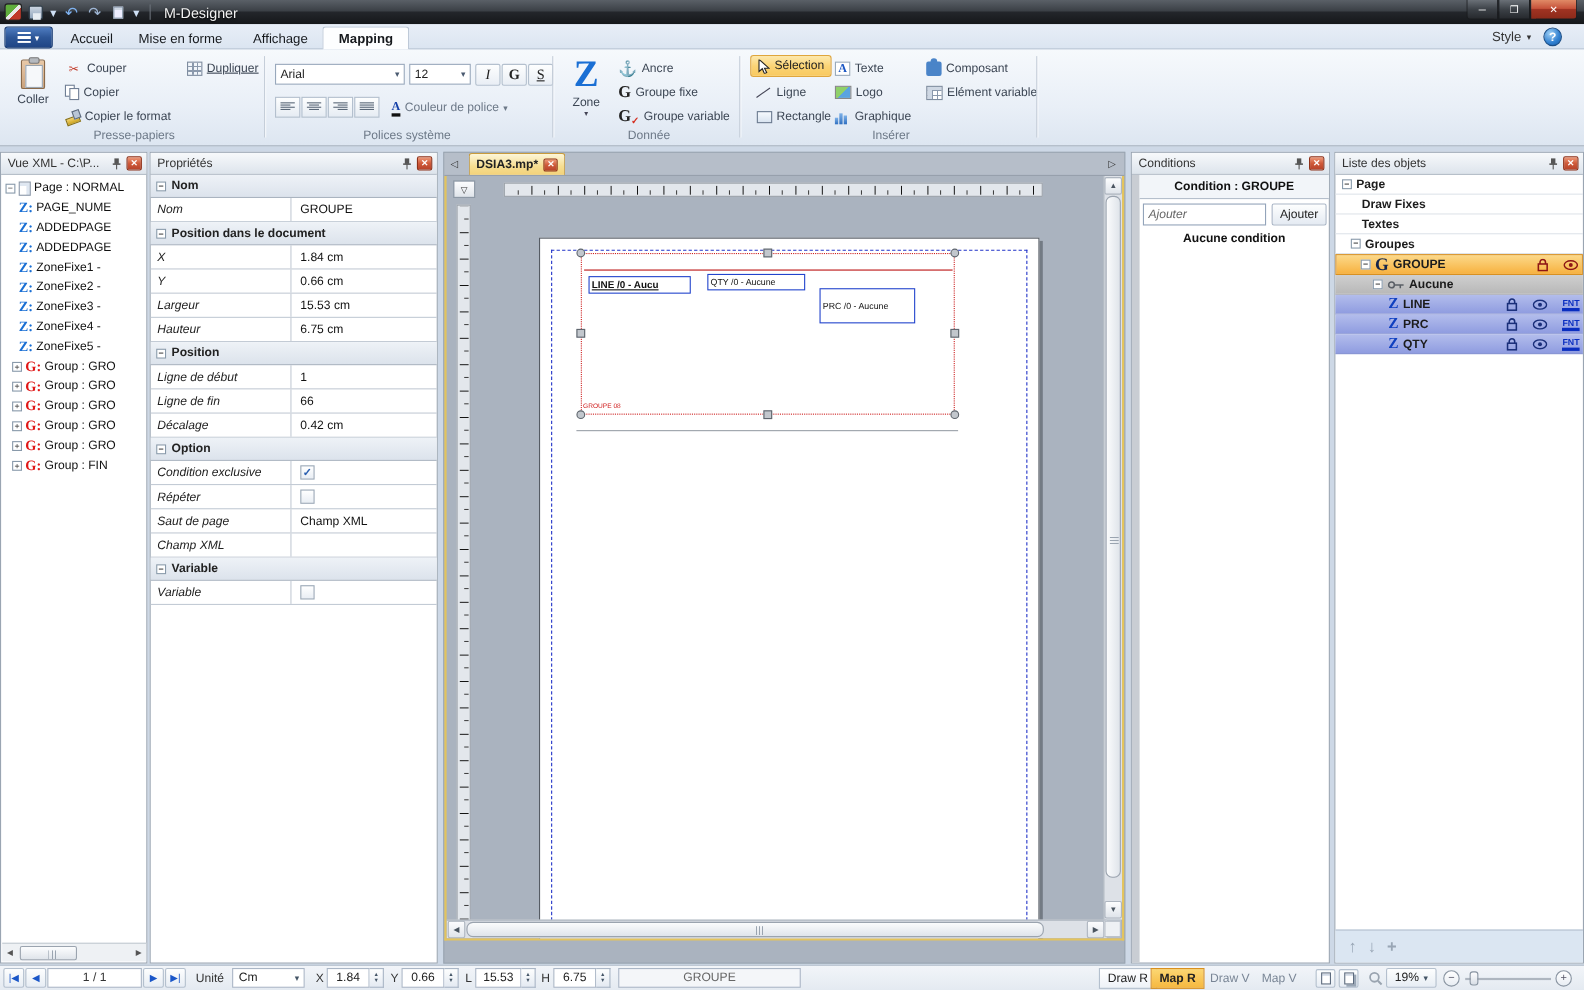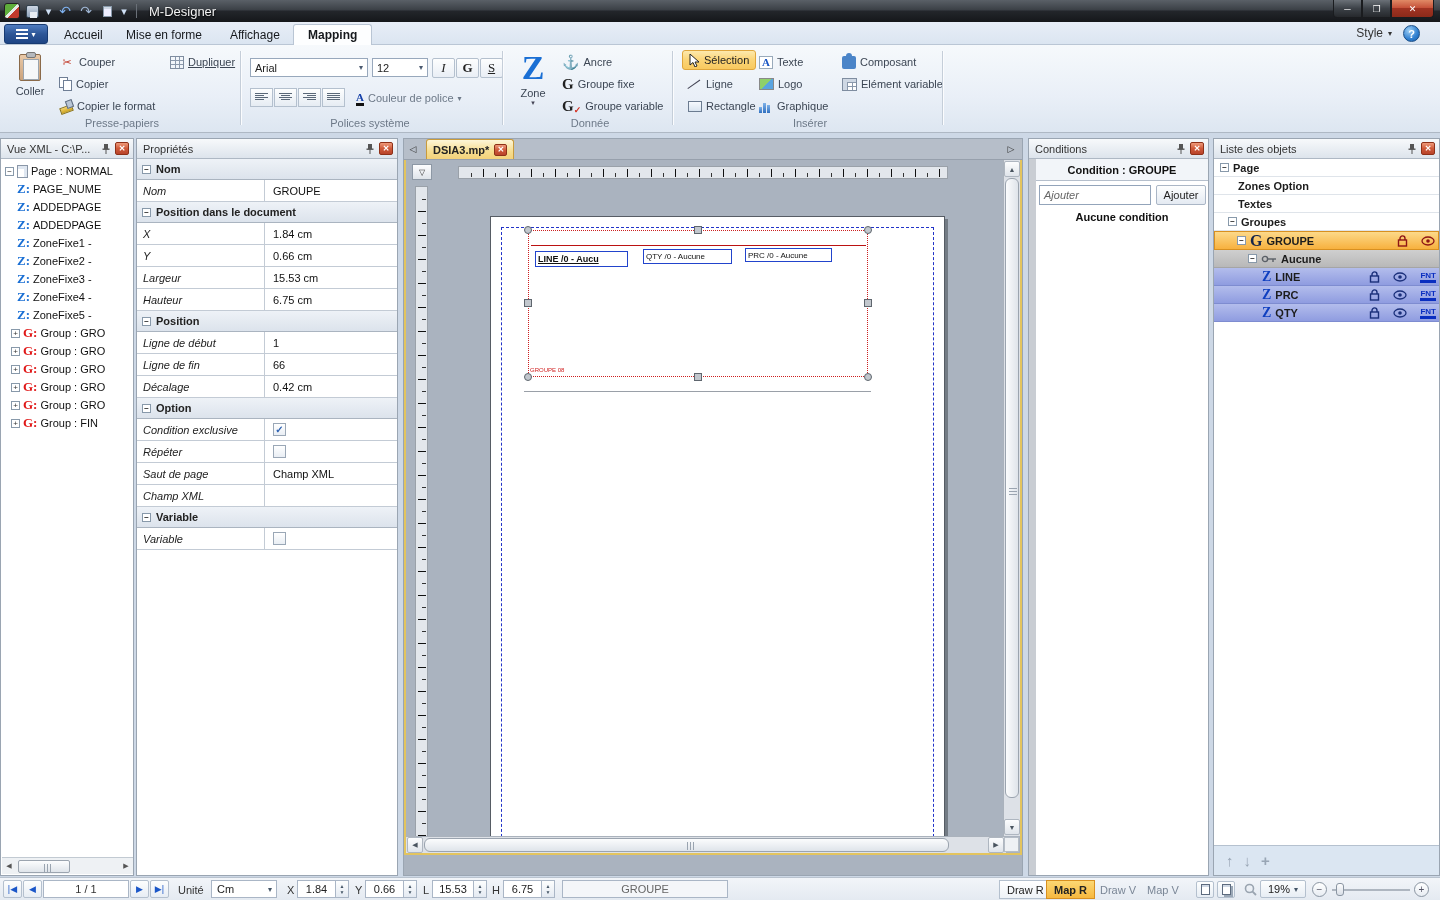--- a/index.html
+++ b/index.html
@@ -178,21 +178,21 @@
   #group-rect { position:absolute; left:37px; top:13px; width:340px; height:147px; border:1px dotted #cc1f1f; }
   #group-topline { position:absolute; left:40px; top:28px; width:335px; height:0; border-top:1px solid #bb1212; }
   #group-sep { position:absolute; left:33px; top:174px; width:347px; height:1px; background:#9aa0a8; }
   .handle { position:absolute; width:8px; height:8px; background:#c2c7cd; border:1px solid #5f666e; }
   .handle.round { border-radius:50%; }
   .zonebox { position:absolute; border:1px solid #2244cc; background:#fff; display:flex; align-items:center;
     padding-left:2px; white-space:nowrap; overflow:hidden; color:#111; }
   #zone-line { left:44px; top:34px; width:93px; height:16px; font-size:9px; font-weight:bold; }
   #zone-line span { text-decoration:underline; }
   #zone-qty { left:152px; top:32px; width:89px; height:15px; font-size:8px; }
-  #zone-prc { left:254px; top:31px; width:87px; height:14px; font-size:8px; }
+  #zone-prc { left:254px; top:45px; width:87px; height:32px; font-size:8px; }
   #group-taglabel { position:absolute; left:39px; top:150px; font-size:6px; color:#d02020; letter-spacing:0; }
   #vscroll { position:absolute; right:0px; top:0px; width:17px; height:676px; background:#dde1e7;
     border-left:1px solid #aab2bc; }
   .scr-arrow { position:absolute; left:0; width:16px; height:16px; display:flex; align-items:center; justify-content:center;
     font-size:7px; color:#4a5560; background:linear-gradient(#fcfdfe,#dfe4ea); border:1px solid #aeb6c0; border-radius:2px; }
   #vthumb { position:absolute; left:1px; top:18px; width:14px; height:620px; border-radius:6px;
     background:linear-gradient(90deg,#fbfcfd,#dfe4ea); border:1px solid #9ba4af; }
   .grip-h { position:absolute; left:3px; top:50%; width:8px; height:7px;
     background:repeating-linear-gradient(#9aa4b0 0 1px, transparent 1px 3px); }
   #hscroll { position:absolute; left:0; bottom:0; width:600px; height:17px; background:#dde1e7; border-top:1px solid #aab2bc; }
@@ -722,21 +722,21 @@
         <rect x="5.5" y="6" width="1" height="5" fill="#555"></rect>
         <rect x="2.5" y="5.5" width="7" height="1.4" fill="#555"></rect>
     </svg>
     <span class="closebox">✕</span>
   </div>
   <div class="orow">
     <span class="exp">−</span>
     <span>Page</span>
   </div>
   <div class="orow" style="padding-left:24px">
-      <span>Zones Option</span>
+      <span>Draw Fixes</span>
     </div>
   <div class="orow" style="padding-left:24px">
       <span>Textes</span>
     </div>
   <div class="orow" style="padding-left:14px">
     <span class="exp">−</span>
     <span>Groupes</span>
   </div>
   <div class="orow sel-orange" style="padding-left:22px;height:19px">
     <span class="exp">−</span>

